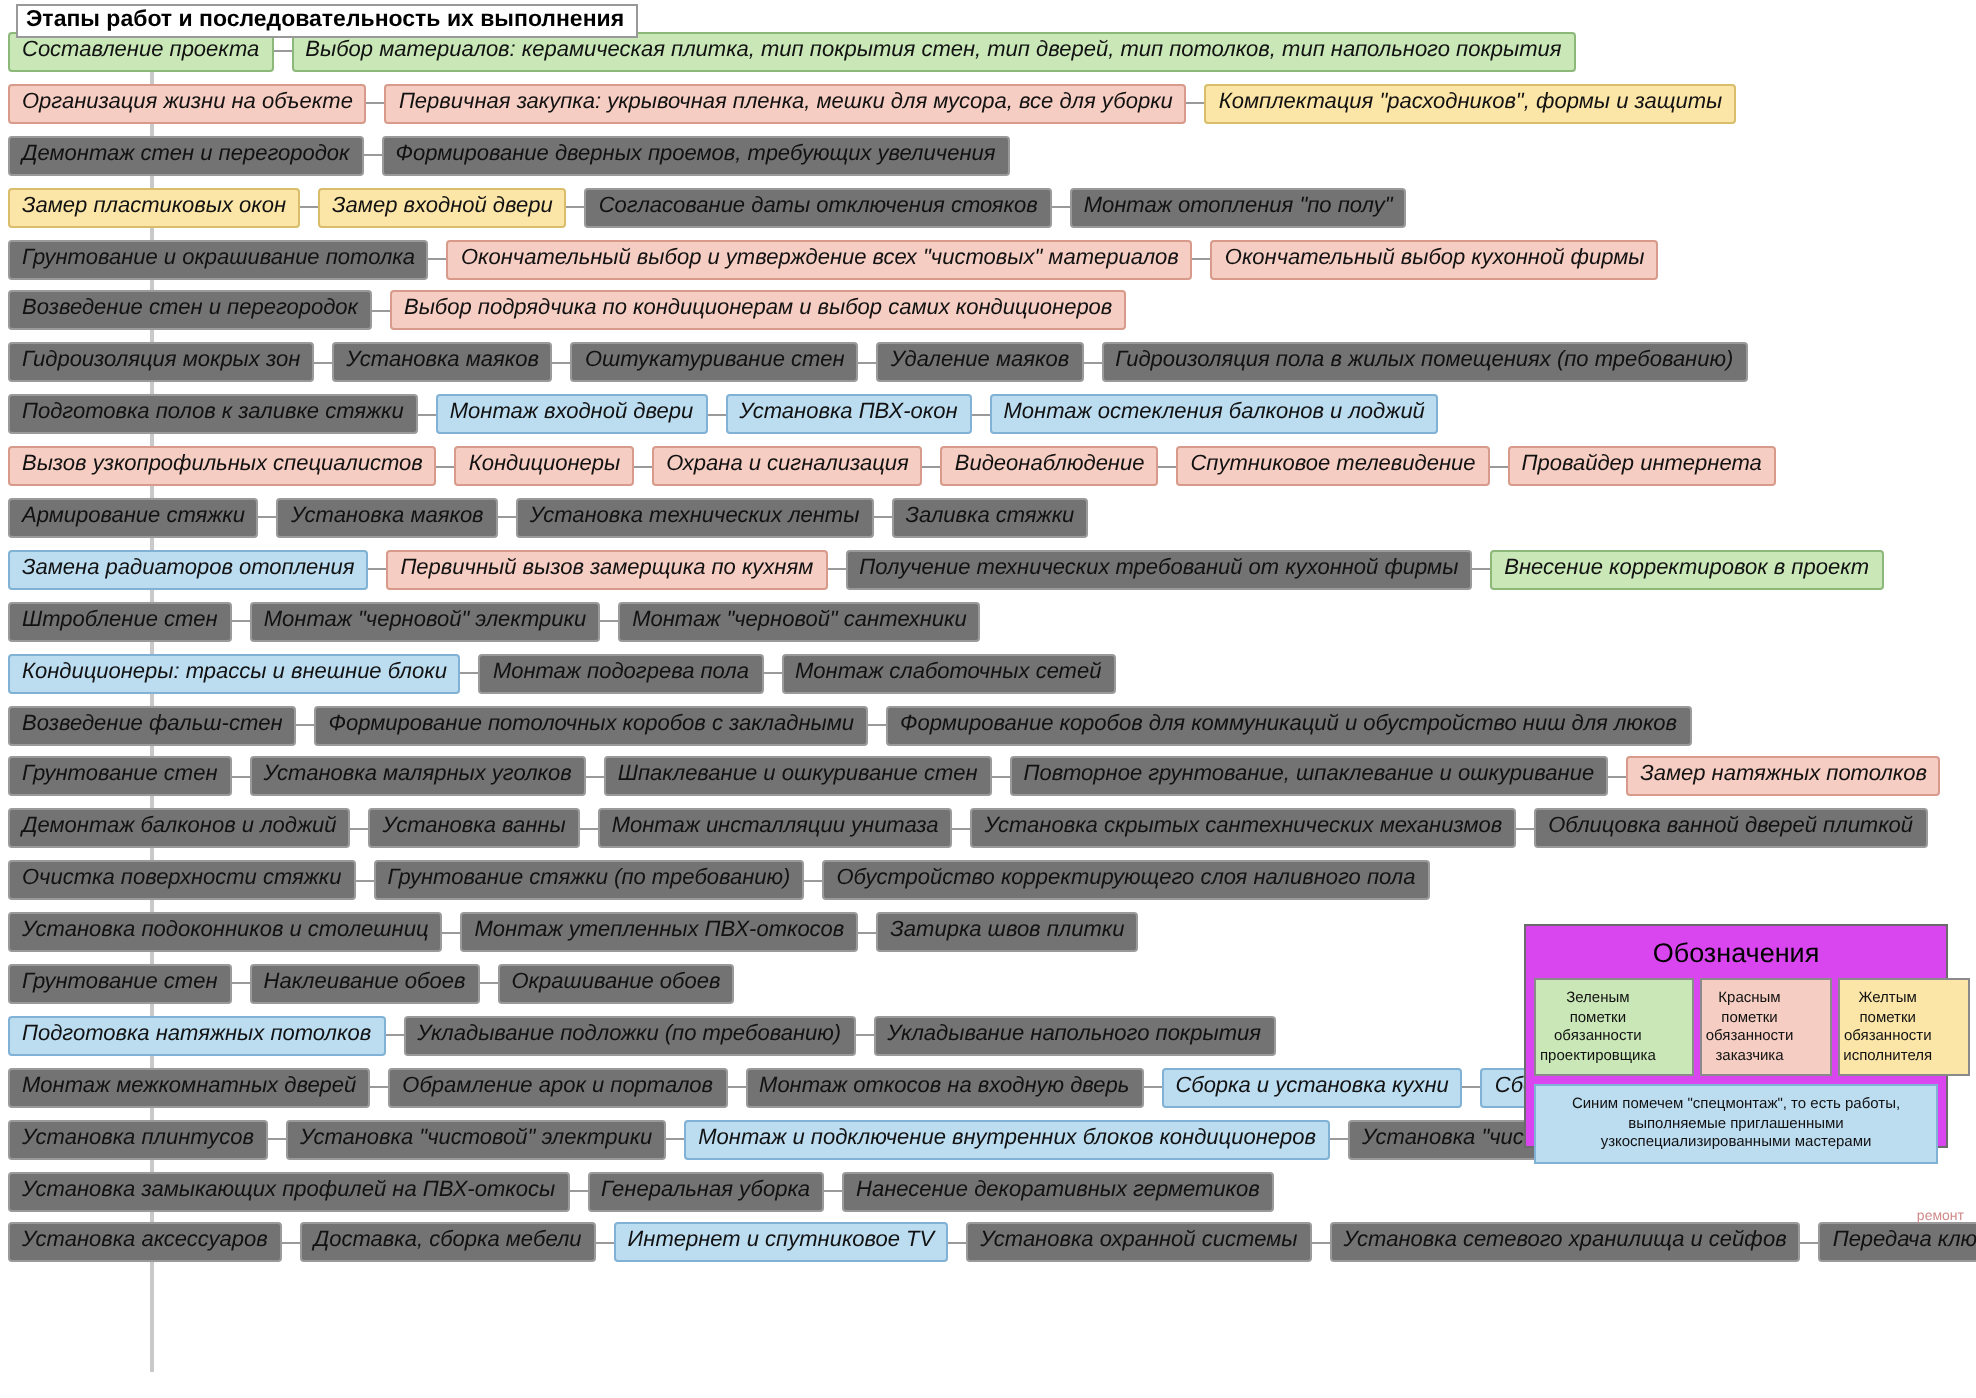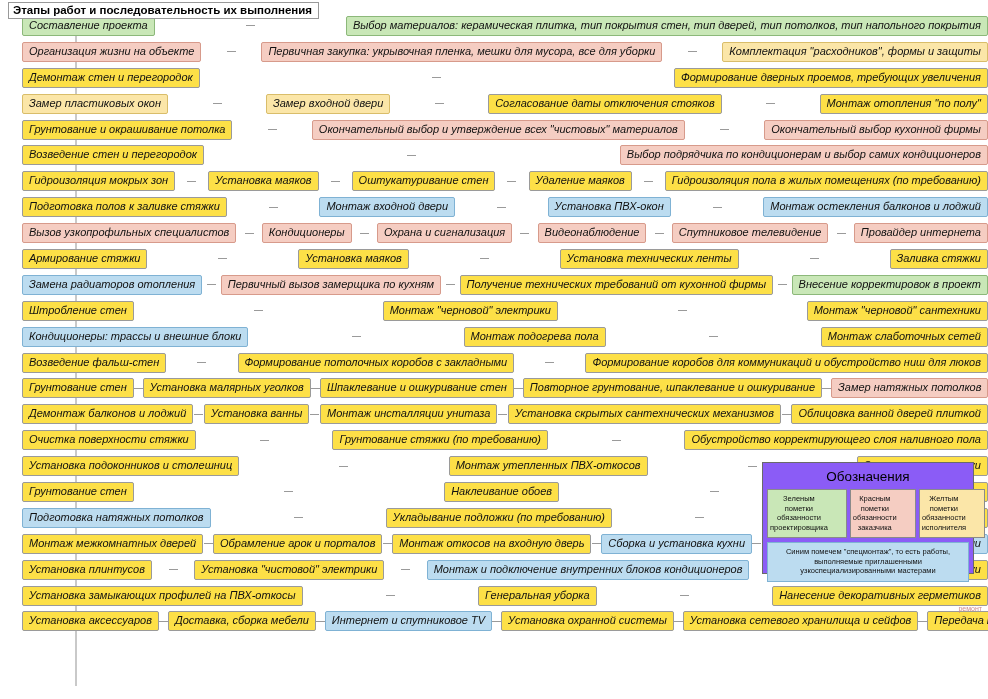--- a/index.html
+++ b/index.html
@@ -44,56 +44,55 @@
   .rows {
     position: absolute;
     left: 0;
     top: 13px;
     width: 988px;
   }
   .row {
     display: flex;
     align-items: center;
     height: 25.9px;
-    padding-left: 22px;
+    padding-left: 4px;
     white-space: nowrap;
-    justify-content: space-between;
   }
   .node {
     display: inline-block;
     border: 1px solid #8a8a8a;
     border-radius: 2px;
     font-size: 11px;
     font-style: italic;
     font-family: "Liberation Sans", sans-serif;
     color: #111111;
     padding: 2px 6px 3px 6px;
     line-height: 13px;
     background: #ffffff;
     box-sizing: border-box;
   }
   .c-green  { background: #c9e7b7; border-color: #8cb87a; }
   .c-red    { background: #f5cdc2; border-color: #d79a8b; }
   .c-yellow { background: #fbe6a8; border-color: #d9bd6a; }
   .c-blue   { background: #bcdcf0; border-color: #7fb2d4; }
-  .c-white  { background: #fde047; border-color: #9a9a9a; }
+  .c-white  { background: #737373; border-color: #9a9a9a; }
   .conn {
     display: inline-block;
     width: 9px;
     height: 1px;
     background: #9a9a9a;
     flex: 0 0 auto;
   }
   .legend {
     position: absolute;
     left: 762px;
     top: 462px;
     width: 212px;
     height: 112px;
-    background: #8b5cf6;
+    background: #d946ef;
     border: 1px solid #6a6a6a;
     box-sizing: border-box;
     z-index: 6;
   }
   .legend-title {
     text-align: center;
     font-size: 13.5px;
     padding: 6px 0 5px 0;
     color: #000000;
     font-family: "Liberation Sans", sans-serif;

